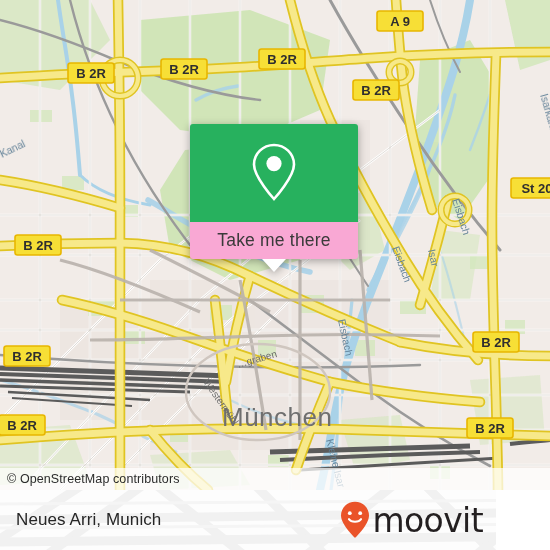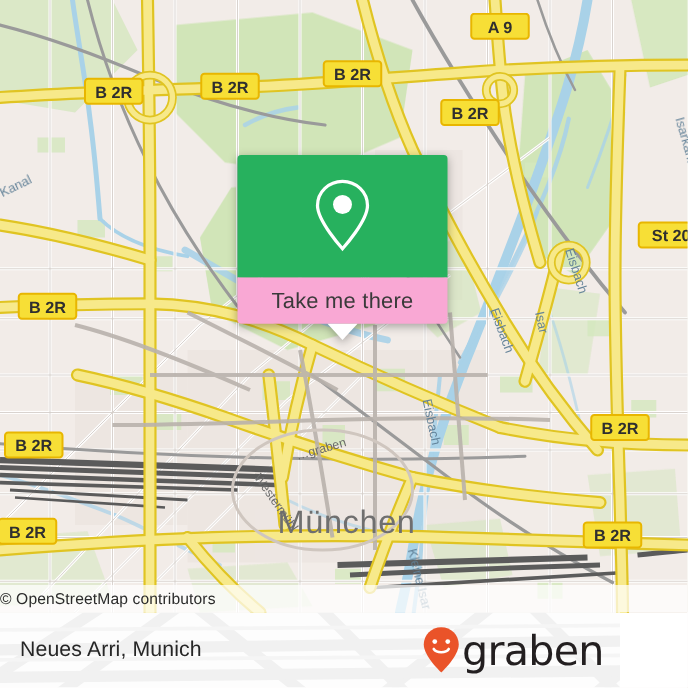--- a/index.html
+++ b/index.html
@@ -8,21 +8,21 @@
   #app{position:relative;width:550px;height:550px;overflow:hidden;background:#fff;}
 
   
   #map{position:absolute;left:0;top:0;width:550px;height:490px;overflow:hidden;
        background:#efe9e4;}
   #map svg{position:absolute;left:0;top:0;}
 
   
   .attrib{position:absolute;left:0;bottom:0;width:550px;height:22px;
           background:rgba(255,255,255,0.72);
-          font-size:12.5px;color:#2b2b2b;line-height:22px;
+          font-size:12.5px;color:#2b2b2b;line-height:22px;padding-left:7px;
           box-sizing:border-box;letter-spacing:0.1px;}
 
   
   #callout{position:absolute;left:190px;top:124px;width:168px;
            filter:drop-shadow(0 2px 4px rgba(0,0,0,0.33));}
   .cal-top{height:98px;background:#27b15e;border-radius:3px 3px 0 0;
            display:flex;align-items:center;justify-content:center;}
   .cal-bot{height:37px;background:#f9a8d4;border-radius:0 0 3px 3px;
            display:flex;align-items:center;justify-content:center;}
   .cal-bot span{font-size:17.5px;color:#3a3a3a;letter-spacing:0.2px;}
@@ -373,17 +373,17 @@
 
     <div class="place">Neues Arri, Munich</div>
 
     <div class="brand">
       <svg width="30" height="38" viewBox="0 0 30 38">
         <path d="M15 0.8 C7.2 0.8 1 7 1 14.6 C1 24 15 37 15 37 C15 37 29 24 29 14.6 C29 7 22.8 0.8 15 0.8 Z" fill="#ea5329"></path>
         <circle cx="9.8" cy="12.2" r="1.9" fill="#ffffff"></circle>
         <circle cx="20.2" cy="12.2" r="1.9" fill="#ffffff"></circle>
         <path d="M9 18.2 C11.2 21.6 18.8 21.6 21 18.2" fill="none" stroke="#ffffff" stroke-width="2.1" stroke-linecap="round"></path>
       </svg>
-      <span class="wordmark">graben</span>
+      <span class="wordmark">moovit</span>
     </div>
   </div>
 
 </div>
 
 </body></html>

